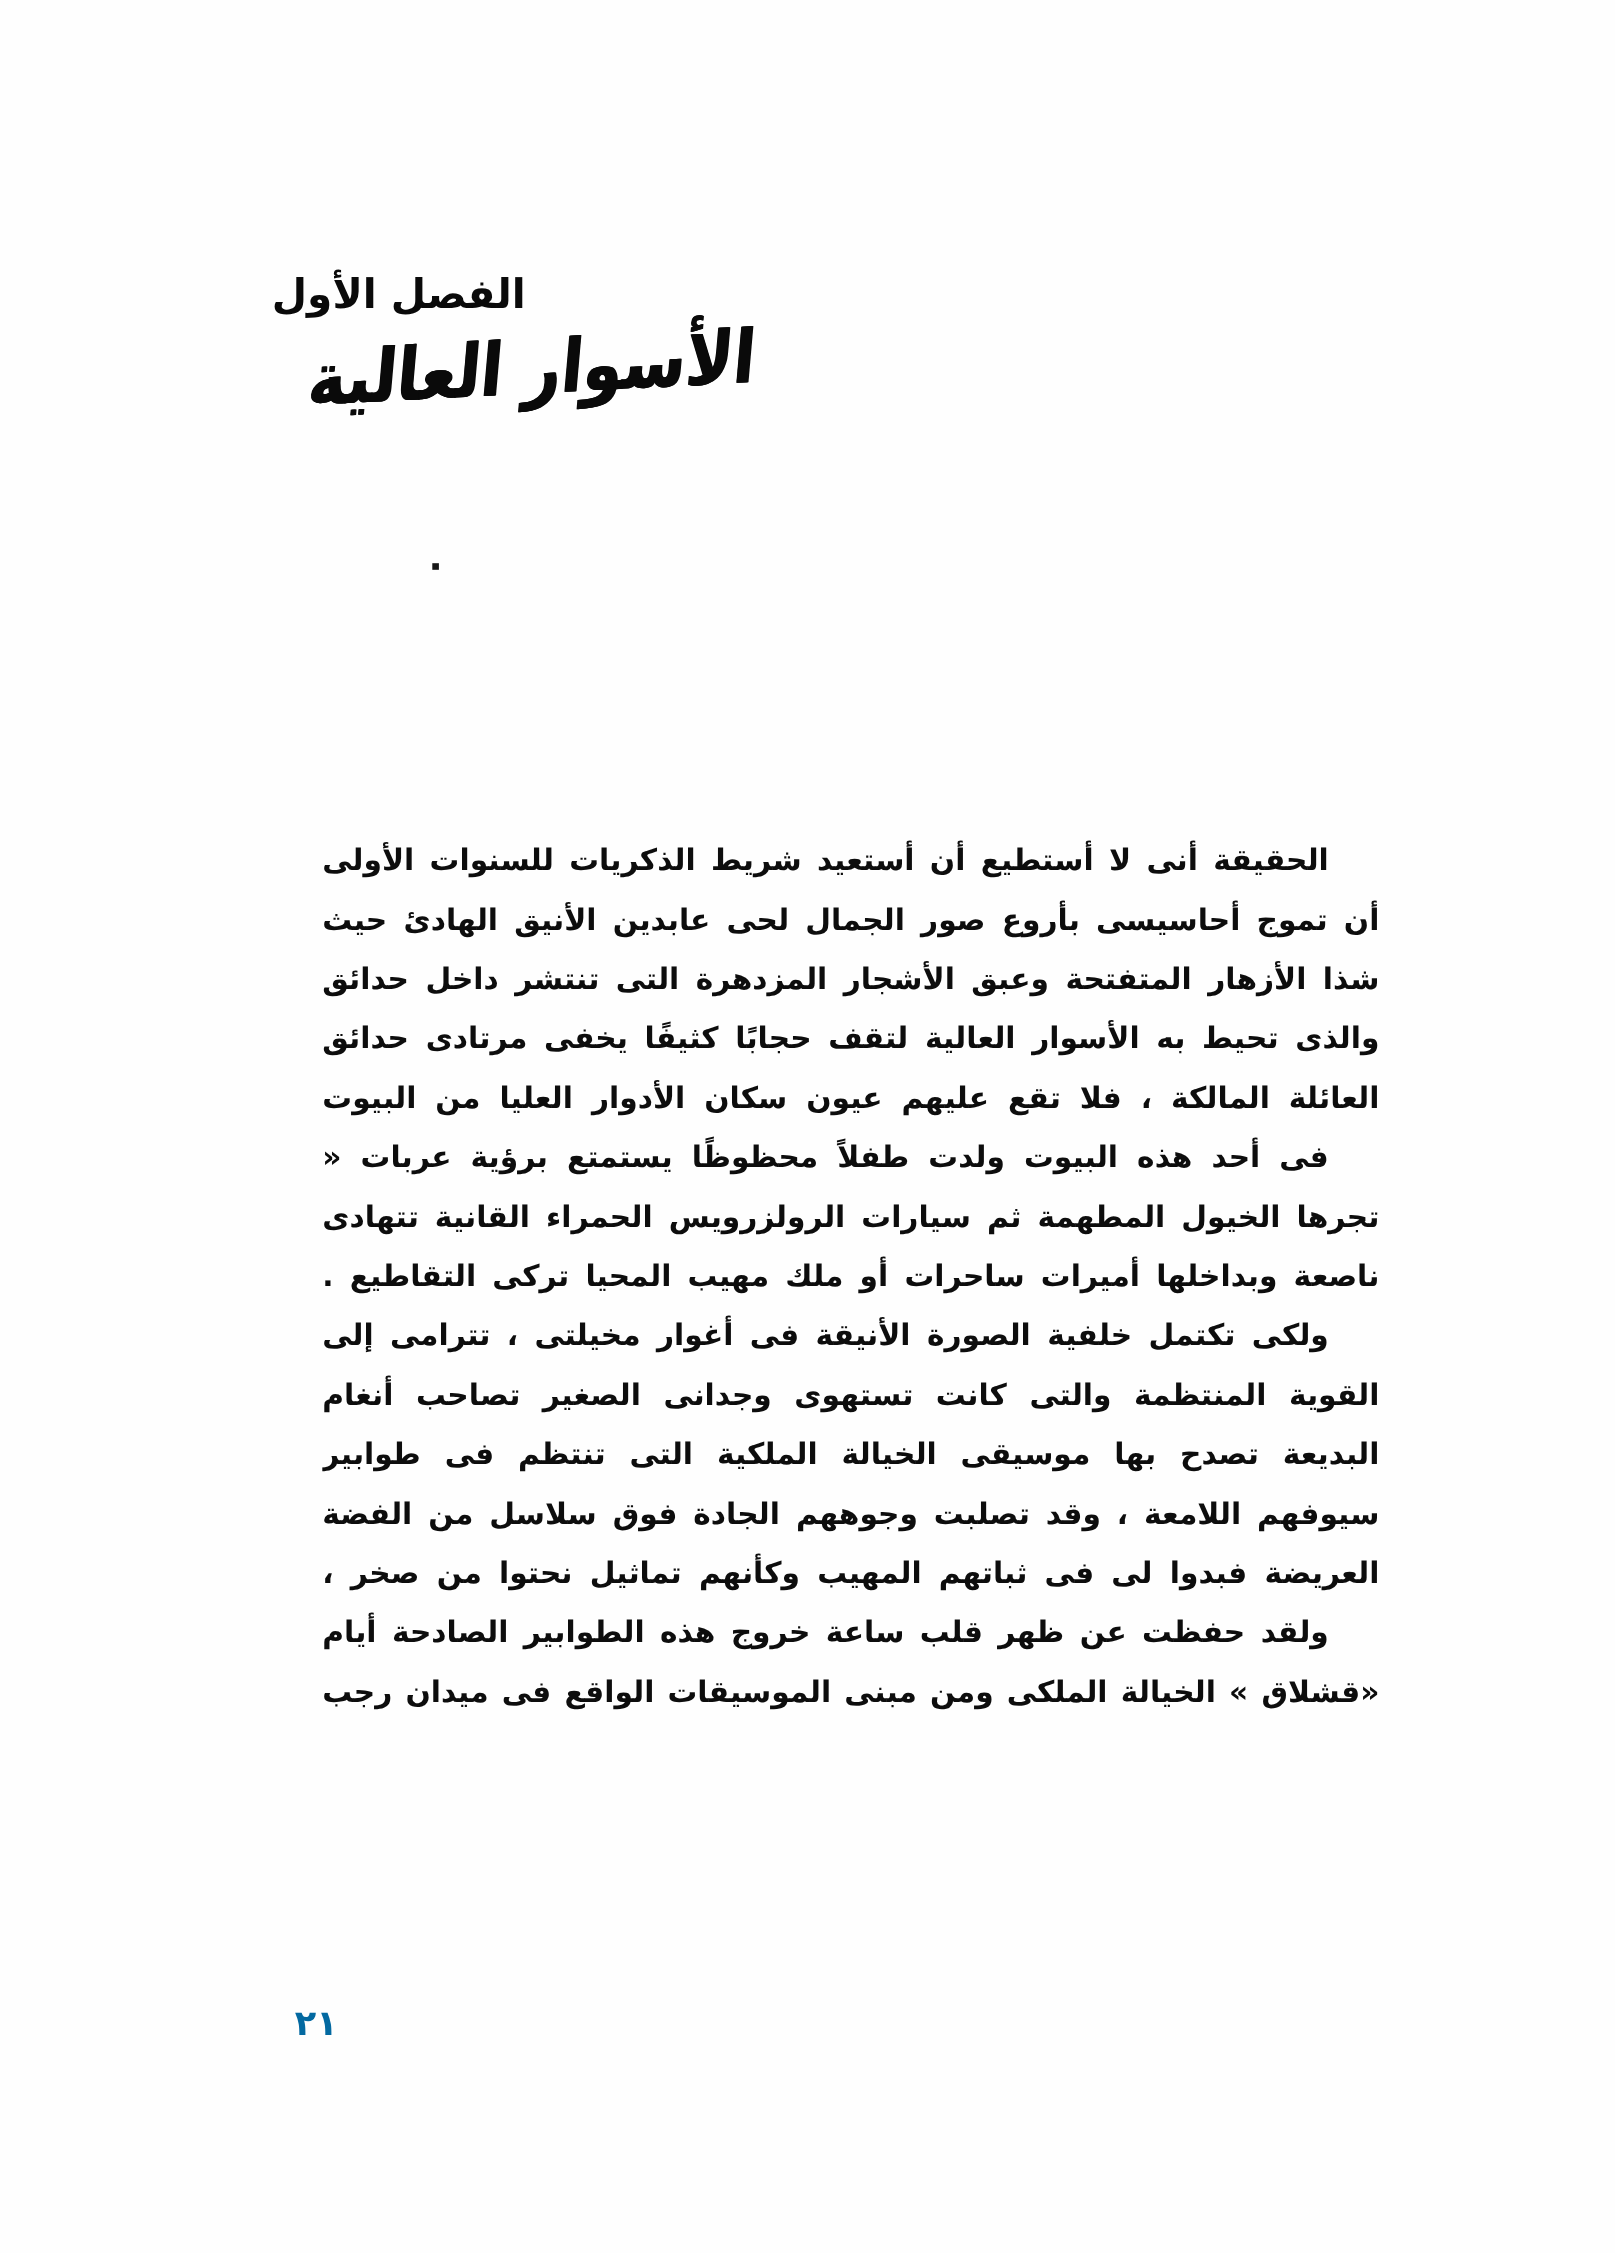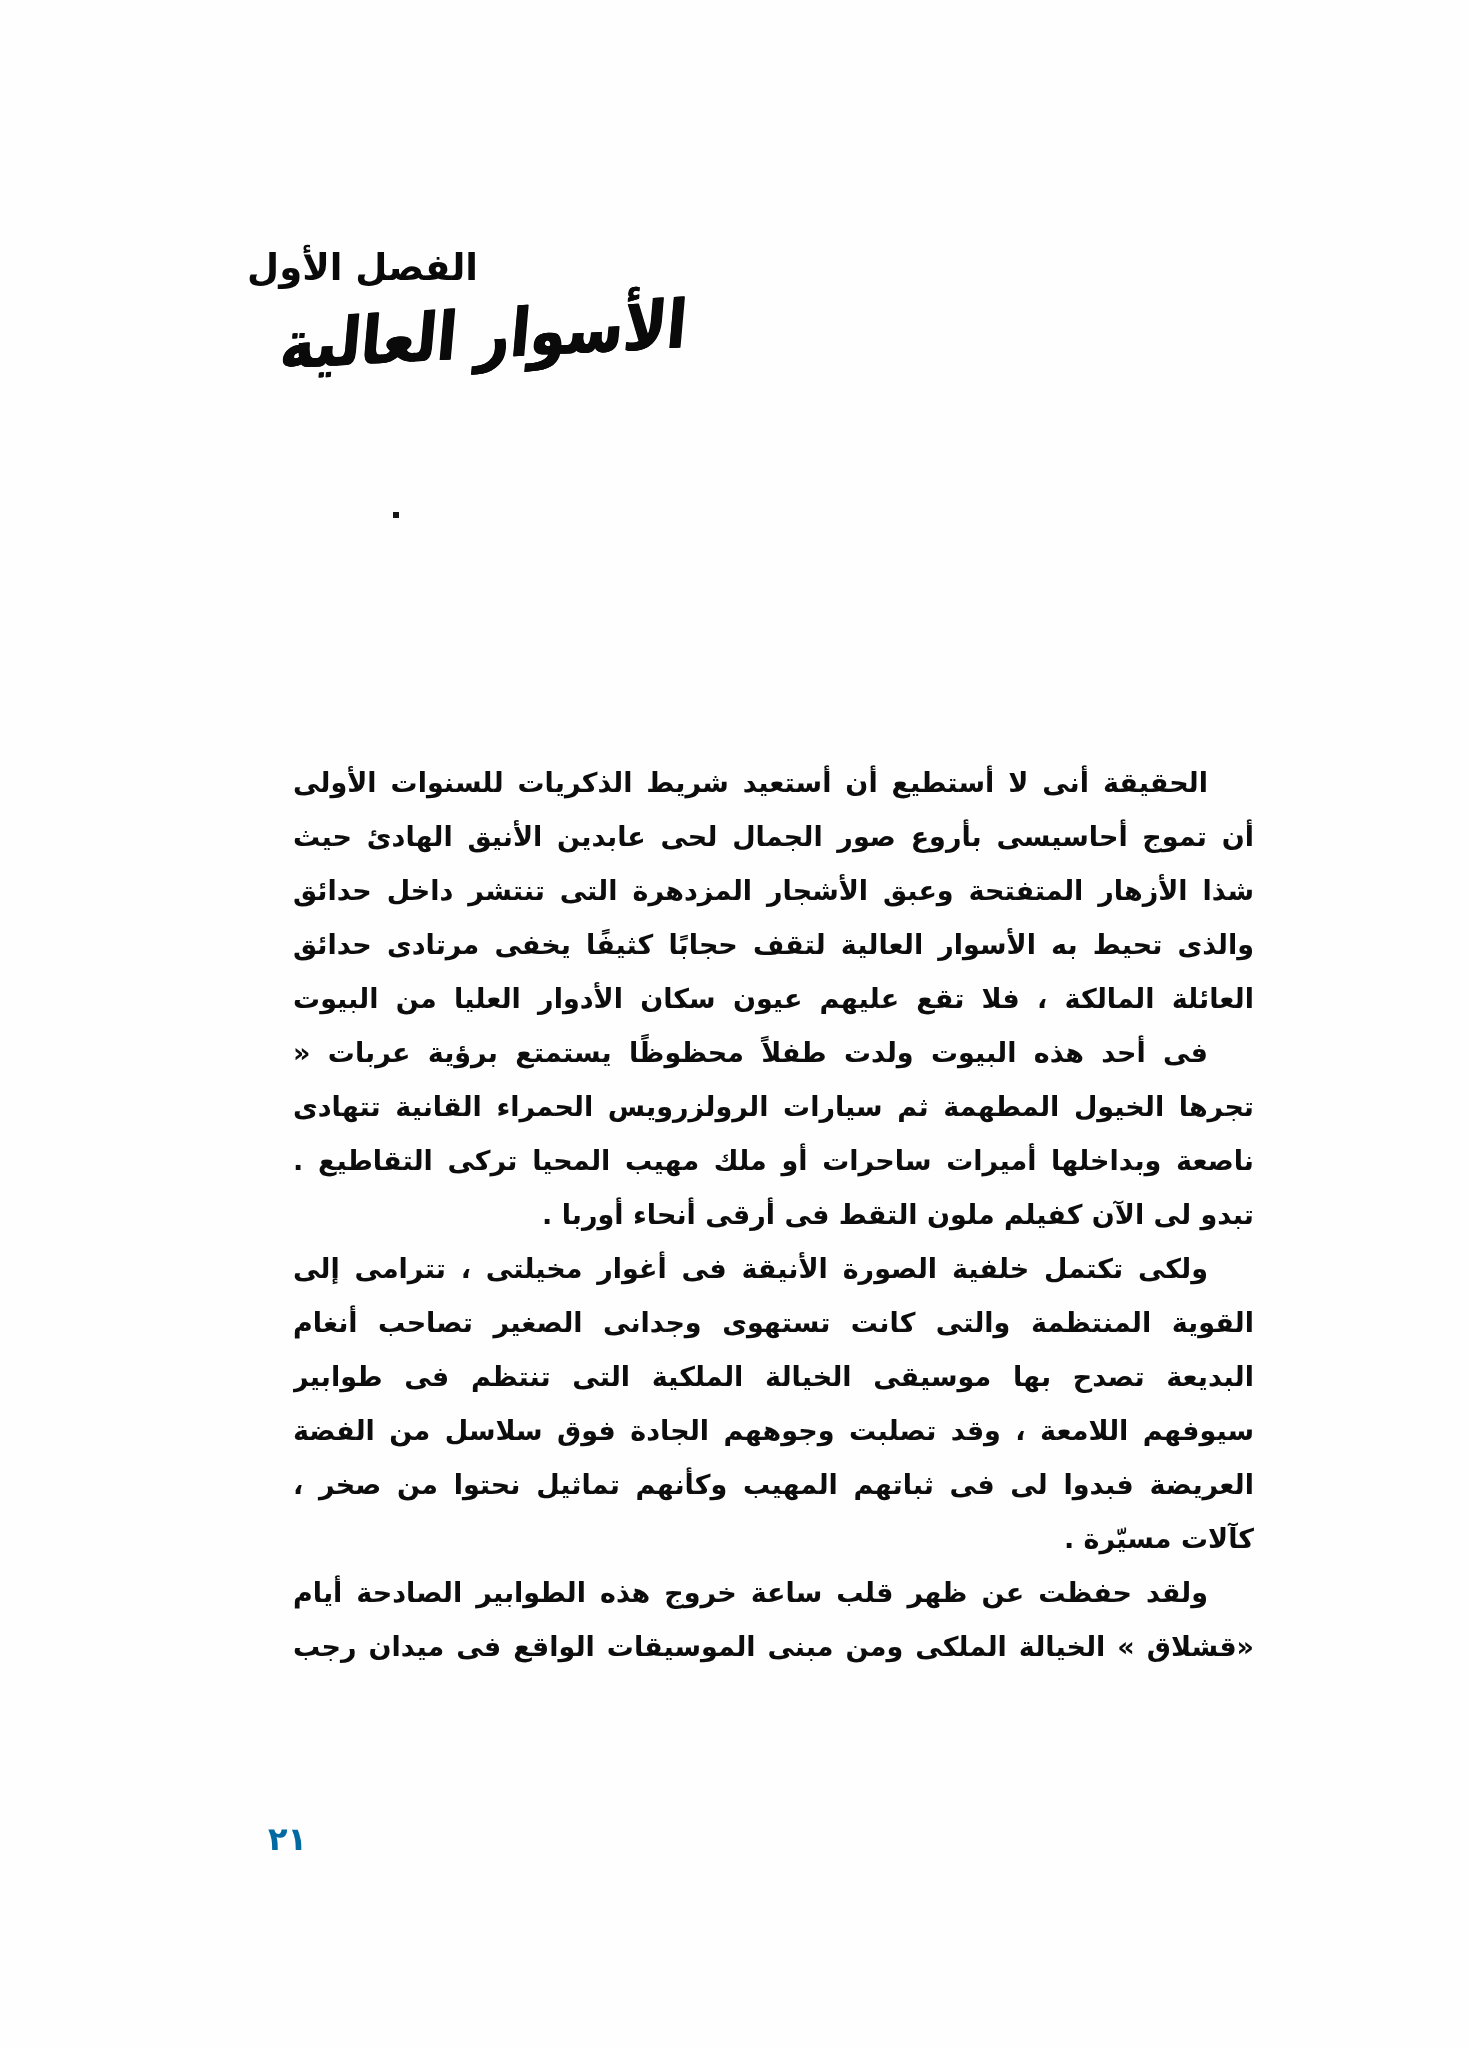--- a/index.html
+++ b/index.html
@@ -110,30 +110,28 @@
       <div class="line">أن تموج أحاسيسى بأروع صور الجمال لحى عابدين الأنيق الهادئ حيث كانت تغترف رئتاى من</div>
       <div class="line">شذا الأزهار المتفتحة وعبق الأشجار المزدهرة التى تنتشر داخل حدائق القصر الملكى الكبير</div>
       <div class="line">والذى تحيط به الأسوار العالية لتقف حجابًا كثيفًا يخفى مرتادى حدائق القصر من أفراد</div>
       <div class="line">العائلة المالكة ، فلا تقع عليهم عيون سكان الأدوار العليا من البيوت المحظوظة التى تحيط</div>
     </div>
 
     <div class="para">
       <div class="line first">فى أحد هذه البيوت ولدت طفلاً محظوظًا يستمتع برؤية عربات « الفايتون » الملكية البراقة</div>
       <div class="line">تجرها الخيول المطهمة ثم سيارات الرولزرويس الحمراء القانية تتهادى فوق إطارات بيضاء</div>
       <div class="line">ناصعة وبداخلها أميرات ساحرات أو ملك مهيب المحيا تركى التقاطيع . وكل هذه الصور</div>
-      <div class="line last">تبدو لى الآن كفيلم ملون التقط فى أرقى أنحاء أوربا .</div>
     </div>
 
     <div class="para">
       <div class="line first">ولكى تكتمل خلفية الصورة الأنيقة فى أغوار مخيلتى ، تترامى إلى ذهنى دقات الطبول</div>
       <div class="line">القوية المنتظمة والتى كانت تستهوى وجدانى الصغير تصاحب أنغام المارشات العسكرية</div>
       <div class="line">البديعة تصدح بها موسيقى الخيالة الملكية التى تنتظم فى طوابير منضبطة عليها فرسان يشرعون</div>
       <div class="line">سيوفهم اللامعة ، وقد تصلبت وجوههم الجادة فوق سلاسل من الفضة تكسو مناكبهم</div>
       <div class="line">العريضة فبدوا لى فى ثباتهم المهيب وكأنهم تماثيل نحتوا من صخر ، سوى أنهم كانوا يتحركون</div>
-      <div class="line last">كآلات مسيّرة .</div>
     </div>
 
     <div class="para">
       <div class="line first">ولقد حفظت عن ظهر قلب ساعة خروج هذه الطوابير الصادحة أيام الخميس من</div>
       <div class="line last">«قشلاق » الخيالة الملكى ومن مبنى الموسيقات الواقع فى ميدان رجب أغا الذى كان يواجه بيتنا</div>
     </div>
 
   </div>
 
   <div class="page-number">٢١</div>

